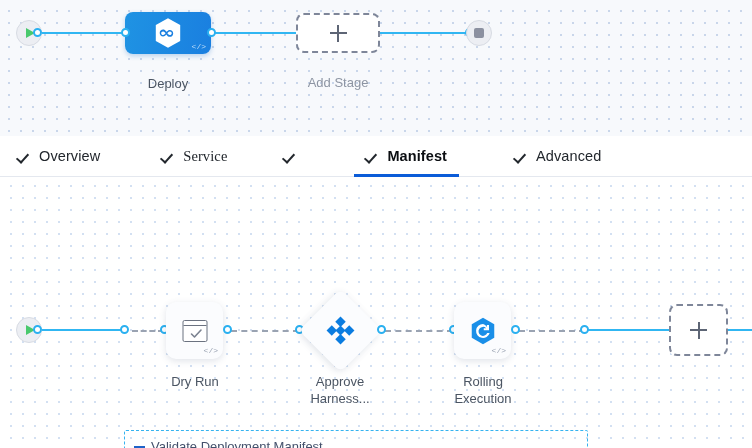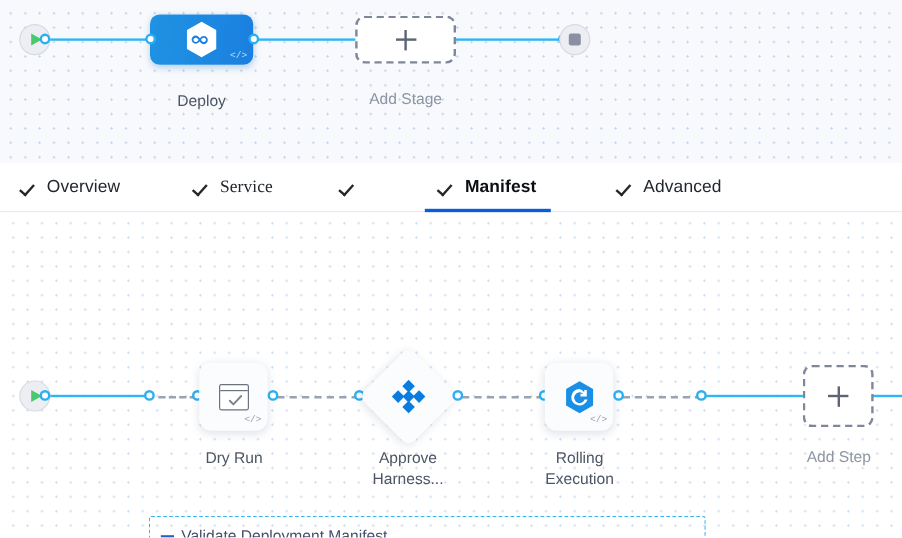--- a/index.html
+++ b/index.html
@@ -380,14 +380,13 @@
 
   <div class="add-dashed" id="add-step" style="top:127px;">
     <span class="plus"></span>
   </div>
 
   <div class="lbl" style="left:144px; top:196px; width:102px;">Dry Run</div>
   <div class="lbl" style="left:289px; top:196px; width:102px;">Approve
 Harness...</div>
   <div class="lbl" style="left:431px; top:196px; width:104px;">Rolling
 Execution</div>
-  <div class="lbl muted" style="left:648px; top:195px; width:102px;">Add Step</div>
 </div>
 
 </body></html>

